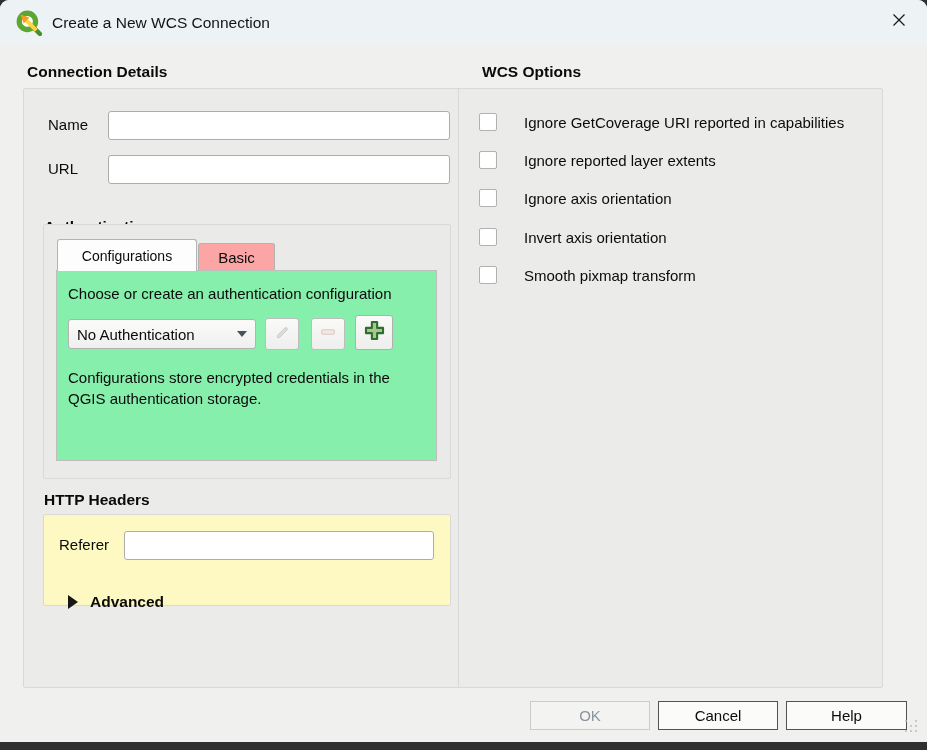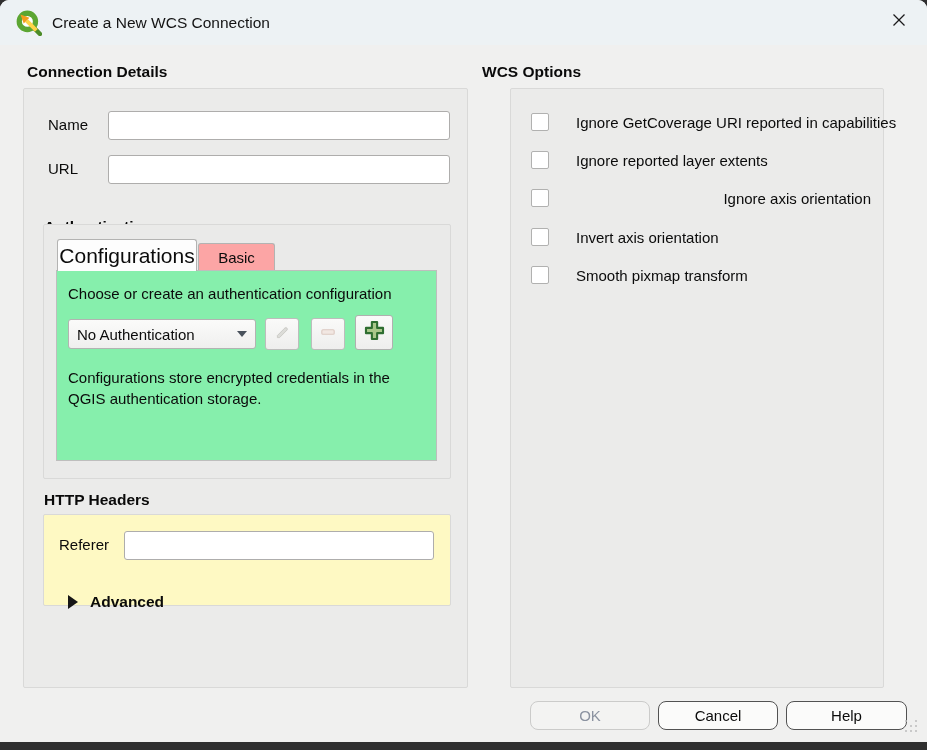--- a/index.html
+++ b/index.html
@@ -66,21 +66,21 @@
     font-size:15px;
     text-align:center;
     border:1px solid #b3b3b2;
     border-bottom:none;
     border-radius:3px 3px 0 0;
     white-space:nowrap;
   }
   .tab.active{
     background:#fdfdfd;
     z-index:3;
-    font-size:21px;
+    font-size:14px;
   }
   .tab.inactive{
     background:#fca5a5;
     z-index:1;
   }
   .tab-frame{
     position:absolute;
     background:#86efac;
     border:1px solid #bebebd;
     box-sizing:border-box;
@@ -137,21 +137,21 @@
     background:#fff;
     border:1px solid #b1b1b0;
     border-radius:2px;
     flex:0 0 auto;
   }
   .opt-label{margin-left:27px;font-size:15px;white-space:nowrap;}
   
   .push-btn{
     position:absolute;top:701px;height:29px;
     box-sizing:border-box;
-    border-radius:8px;
+    border-radius:0;
     font-family:inherit;font-size:15px;
     display:flex;align-items:center;justify-content:center;
   }
   .push-btn.disabled{
     background:#f3f3f2;border:1px solid #cbcbca;color:#8b92a0;
   }
   .push-btn.normal{
     background:#fbfbfa;border:1px solid #525252;color:#0b0b0b;
   }
   .grip{position:absolute;right:8px;bottom:8px;width:14px;height:14px;}
@@ -249,31 +249,31 @@
       <input class="text-input" style="left: 80px; top: 16px; width: 310px; height: 29px;" value="">
       <div class="advanced-row" style="left:24px;top:53px;height:22px;margin-top:23px;">
         <span class="expander-arrow"></span>
         <span class="advanced-label">Advanced</span>
       </div>
     </div>
   </div>
 
   <div class="section-h" style="left:482px;top:63px;">WCS Options</div>
 
-  <div class="groupbox" style="left:510px;top:88px;width:374px;height:600px;">
+  <div class="groupbox" style="left:458px;top:88px;width:425px;height:600px;">
 
     <div class="opt-row" style="top:23px;">
       <span class="checkbox"></span>
       <span class="opt-label">Ignore GetCoverage URI reported in capabilities</span>
     </div>
     <div class="opt-row" style="top:61px;">
       <span class="checkbox"></span>
       <span class="opt-label">Ignore reported layer extents</span>
     </div>
-    <div class="opt-row" style="top:99px;justify-content:space-between;">
+    <div class="opt-row" style="top:99px;">
       <span class="checkbox"></span>
       <span class="opt-label">Ignore axis orientation</span>
     </div>
     <div class="opt-row" style="top:176px;">
       <span class="checkbox"></span>
       <span class="opt-label">Smooth pixmap transform</span>
     </div>
     <div class="opt-row" style="top:138px;">
       <span class="checkbox"></span>
       <span class="opt-label">Invert axis orientation</span>

